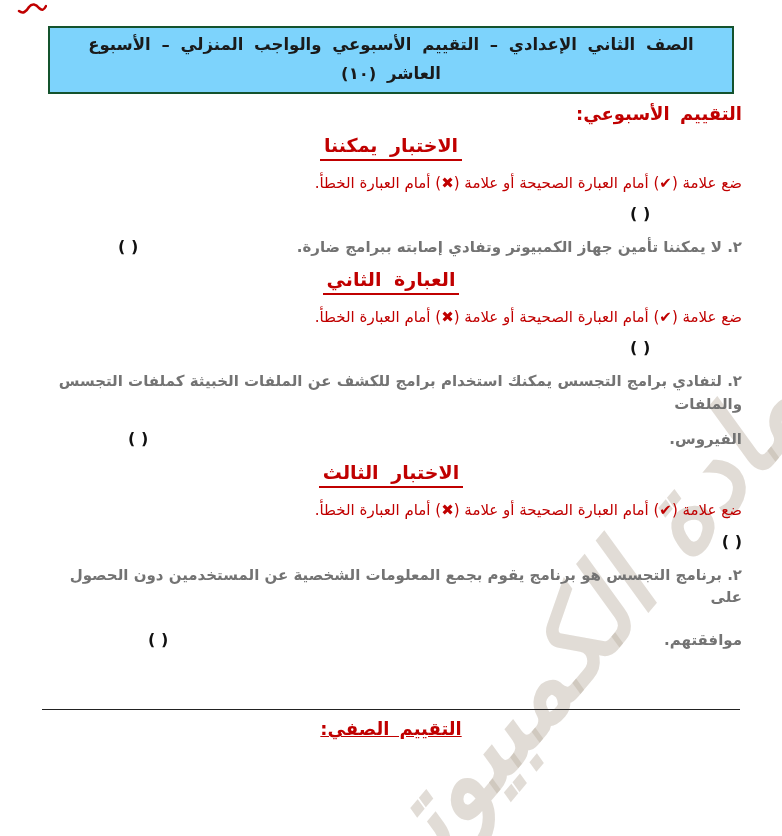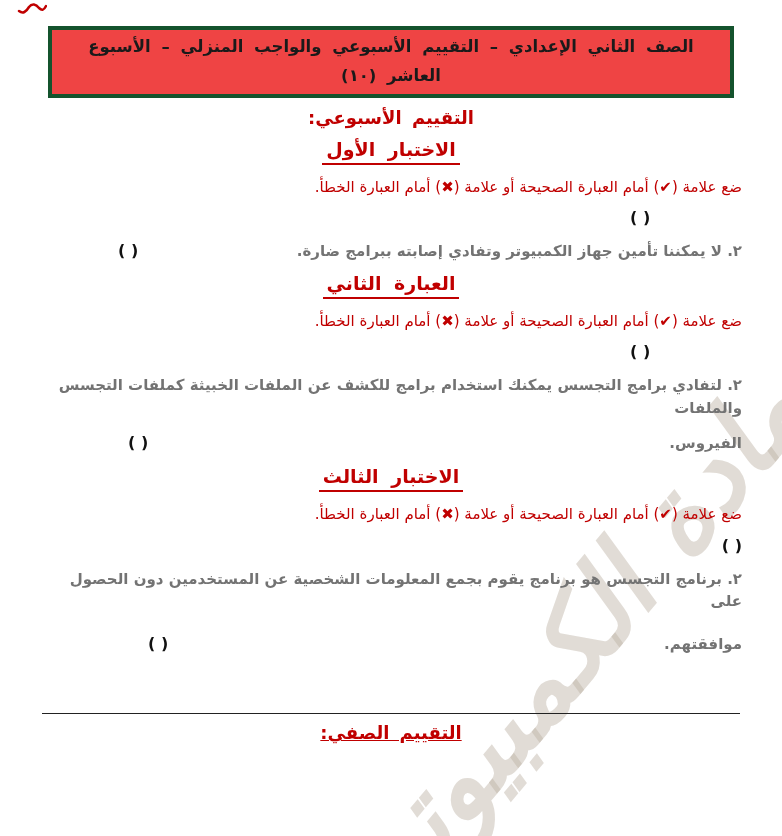--- a/index.html
+++ b/index.html
@@ -25,38 +25,38 @@
     pointer-events: none;
     z-index: 0;
   }
   .page {
     position: relative;
     z-index: 1;
     padding: 26px 40px 0 40px;
   }
   .header-box {
     margin: 0 8px;
-    background: #ef4444;
-    border: 4px solid #14532d;
+    background: #7dd3fc;
+    border: 2px solid #14532d;
     text-align: center;
     font-weight: bold;
     font-size: 16.5px;
     color: #1a1a1a;
     line-height: 1.75;
     padding: 3px 10px;
     word-spacing: 5px;
   }
   .red-mark {
     position: absolute;
     top: 2px;
     right: 735px;
     z-index: 2;
   }
   .section-title {
-    text-align: center;
+    text-align: right;
     color: #c00000;
     font-weight: bold;
     font-size: 18px;
     margin-top: 9px;
     word-spacing: 4px;
   }
   .test-title {
     text-align: center;
     margin-top: 10px;
   }
@@ -133,21 +133,21 @@
 
 <div class="page">
 
   <div class="header-box">
     <span>الصف الثاني الإعدادي – التقييم الأسبوعي والواجب المنزلي – الأسبوع العاشر (١٠)</span>
   </div>
 
   <div class="section-title">التقييم الأسبوعي:</div>
 
   <div class="test-title">
-    <span>الاختبار الأول</span>
+    <span>الاختبار يمكننا</span>
   </div>
   <div class="instruction">ضع علامة (✔) أمام العبارة الصحيحة أو علامة (✖) أمام العبارة الخطأ.</div>
   <div class="paren-line">
     <span class="paren">(  )</span>
   </div>
   <div class="q-row">
     <span class="question q-black" style="margin-top:0">٢. لا يمكننا تأمين جهاز الكمبيوتر وتفادي إصابته ببرامج ضارة.</span>
     <span class="paren">(  )</span>
   </div>
 

